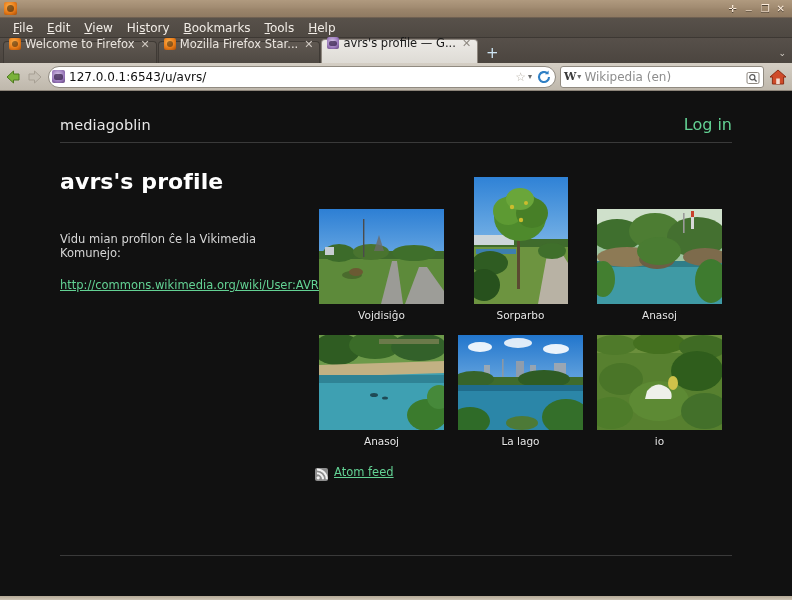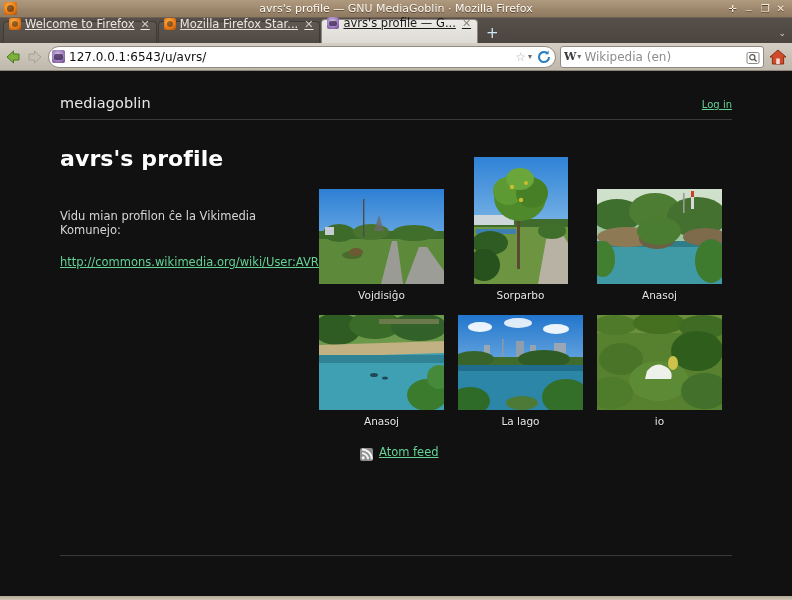--- a/index.html
+++ b/index.html
@@ -112,21 +112,20 @@
     font-size: 11.5px;
     color: #eae5df;
     background: linear-gradient(to bottom, #5f5851 0%, #4f4943 100%);
     border: 1px solid #3f3a35;
     border-bottom: none;
     border-radius: 4px 4px 0 0;
     box-sizing: border-box;
     margin-right: 1px;
     cursor: default;
     white-space: nowrap;
-    text-decoration: underline;
   }
   .tab.active {
     background: linear-gradient(to bottom, #eceae6 0%, #dedbd5 100%);
     color: #1a1a1a;
     height: 24px;
     border-color: #8e877f;
   }
   .tab-favicon {
     width: 12px; height: 12px; flex: 0 0 auto;
     border-radius: 2px;
@@ -254,23 +253,22 @@
     justify-content: space-between;
     padding: 12px 0 8px 0;
     border-bottom: 1px solid #3a3a3a;
   }
   .site-name {
     font-size: 14.5px;
     color: #e8e8e8;
     letter-spacing: .1px;
   }
   .login-link {
-    font-size: 10px;
+    font-size: 16px;
     color: #63d294;
-    text-decoration: underline;
     cursor: pointer;
   }
   h1.profile-title {
     font-size: 22px;
     font-weight: bold;
     color: #ffffff;
     margin: 26px 0 0 0;
     letter-spacing: .1px;
   }
   .bio {
@@ -328,21 +326,20 @@
     font-size: 11.5px;
     color: #63d294;
     text-decoration: underline;
     cursor: pointer;
   }
   .atom-row {
     display: flex;
     align-items: center;
     gap: 6px;
     margin-top: 18px;
-    margin-left: 45px;
   }
   .atom-icon { width: 13px; height: 13px; flex: 0 0 auto; }
   .atom-link {
     font-size: 11.5px;
     color: #63d294;
     text-decoration: underline;
     cursor: pointer;
   }
 
   .footer {
@@ -372,29 +369,37 @@
     flex: 0 0 auto;
   }
 </style>
 </head>
 <body>
 
 <div class="window">
 
   <div class="titlebar">
     <div class="titlebar-icon"></div>
-    <div class="titlebar-title">avrs's profile — GNU MediaGoblin · Mozilla Firefox</div>
     <div class="wincontrols">
       <span class="wc">✛</span>
       <span class="wc">﹘</span>
       <span class="wc">❐</span>
       <span class="wc">✕</span>
     </div>
   </div>
 
+  <div class="menubar">
+    <div class="menu-item"><u>F</u><span>ile</span></div>
+    <div class="menu-item"><u>E</u><span>dit</span></div>
+    <div class="menu-item"><u>V</u><span>iew</span></div>
+    <div class="menu-item">Hi<u>s</u>tory</div>
+    <div class="menu-item"><u>B</u>ookmarks</div>
+    <div class="menu-item"><u>T</u>ools</div>
+    <div class="menu-item"><u>H</u>elp</div>
+  </div>
 
   <div class="tabbar">
     <div class="tab">
       <span class="tab-favicon"></span>
       <span class="tab-label">Welcome to Firefox</span>
       <span class="tab-close">✕</span>
     </div>
     <div class="tab">
       <span class="tab-favicon"></span>
       <span class="tab-label">Mozilla Firefox Star...</span>

